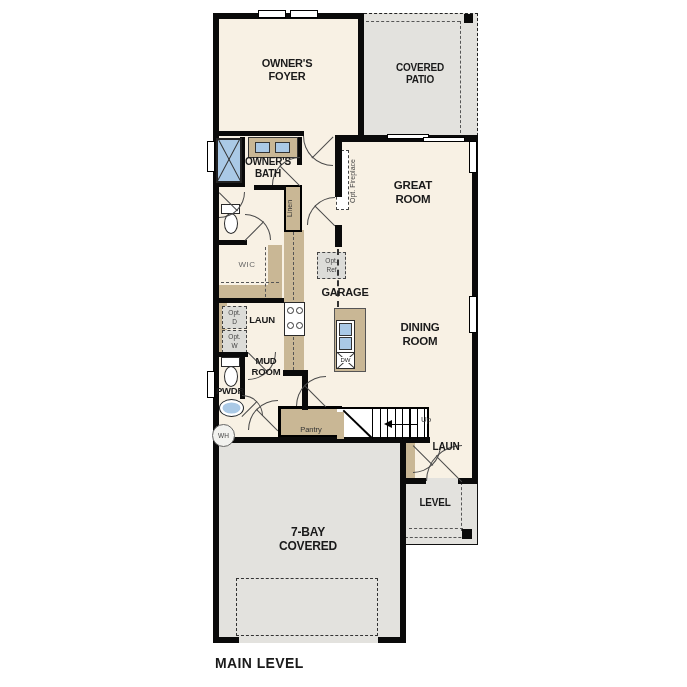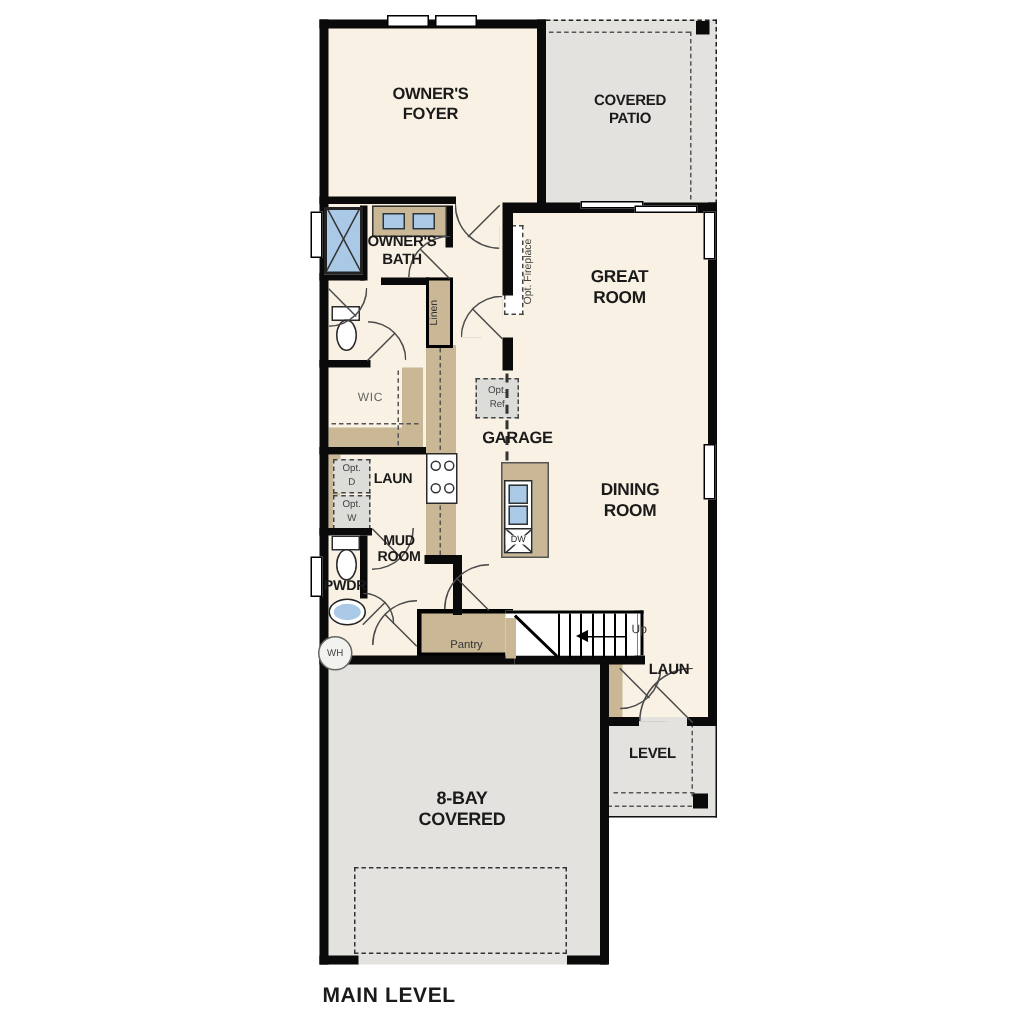--- a/index.html
+++ b/index.html
@@ -214,18 +214,18 @@
   <div class="rlabel" style="left:247px;top:314px;width:30px;font-size:9.5px">LAUN</div>
   <div class="rlabel" style="left:246px;top:355px;width:40px;font-size:9.5px">
     <div>MUD</div>
     <div>ROOM</div>
   </div>
   <div class="rlabel" style="left:214px;top:385px;width:32px;font-size:9.5px">PWDR</div>
   <div class="slabel" style="left:421px;top:415px;width:20px;font-size:8px;text-align:left">Up</div>
   <div class="rlabel" style="left:428px;top:441px;width:36px;font-size:10px">LAUN</div>
   <div class="rlabel" style="left:417px;top:497px;width:36px;font-size:10px">LEVEL</div>
   <div class="rlabel" style="left:277px;top:525px;width:62px;font-size:12px">
-    <div>8-BAY</div>
+    <div>7-BAY</div>
     <div>COVERED</div>
   </div>
   <div class="rlabel" style="left:215px;top:655px;width:110px;font-size:14px;text-align:left;letter-spacing:.4px">MAIN LEVEL</div>
 
 </div>
 
 </body></html>

